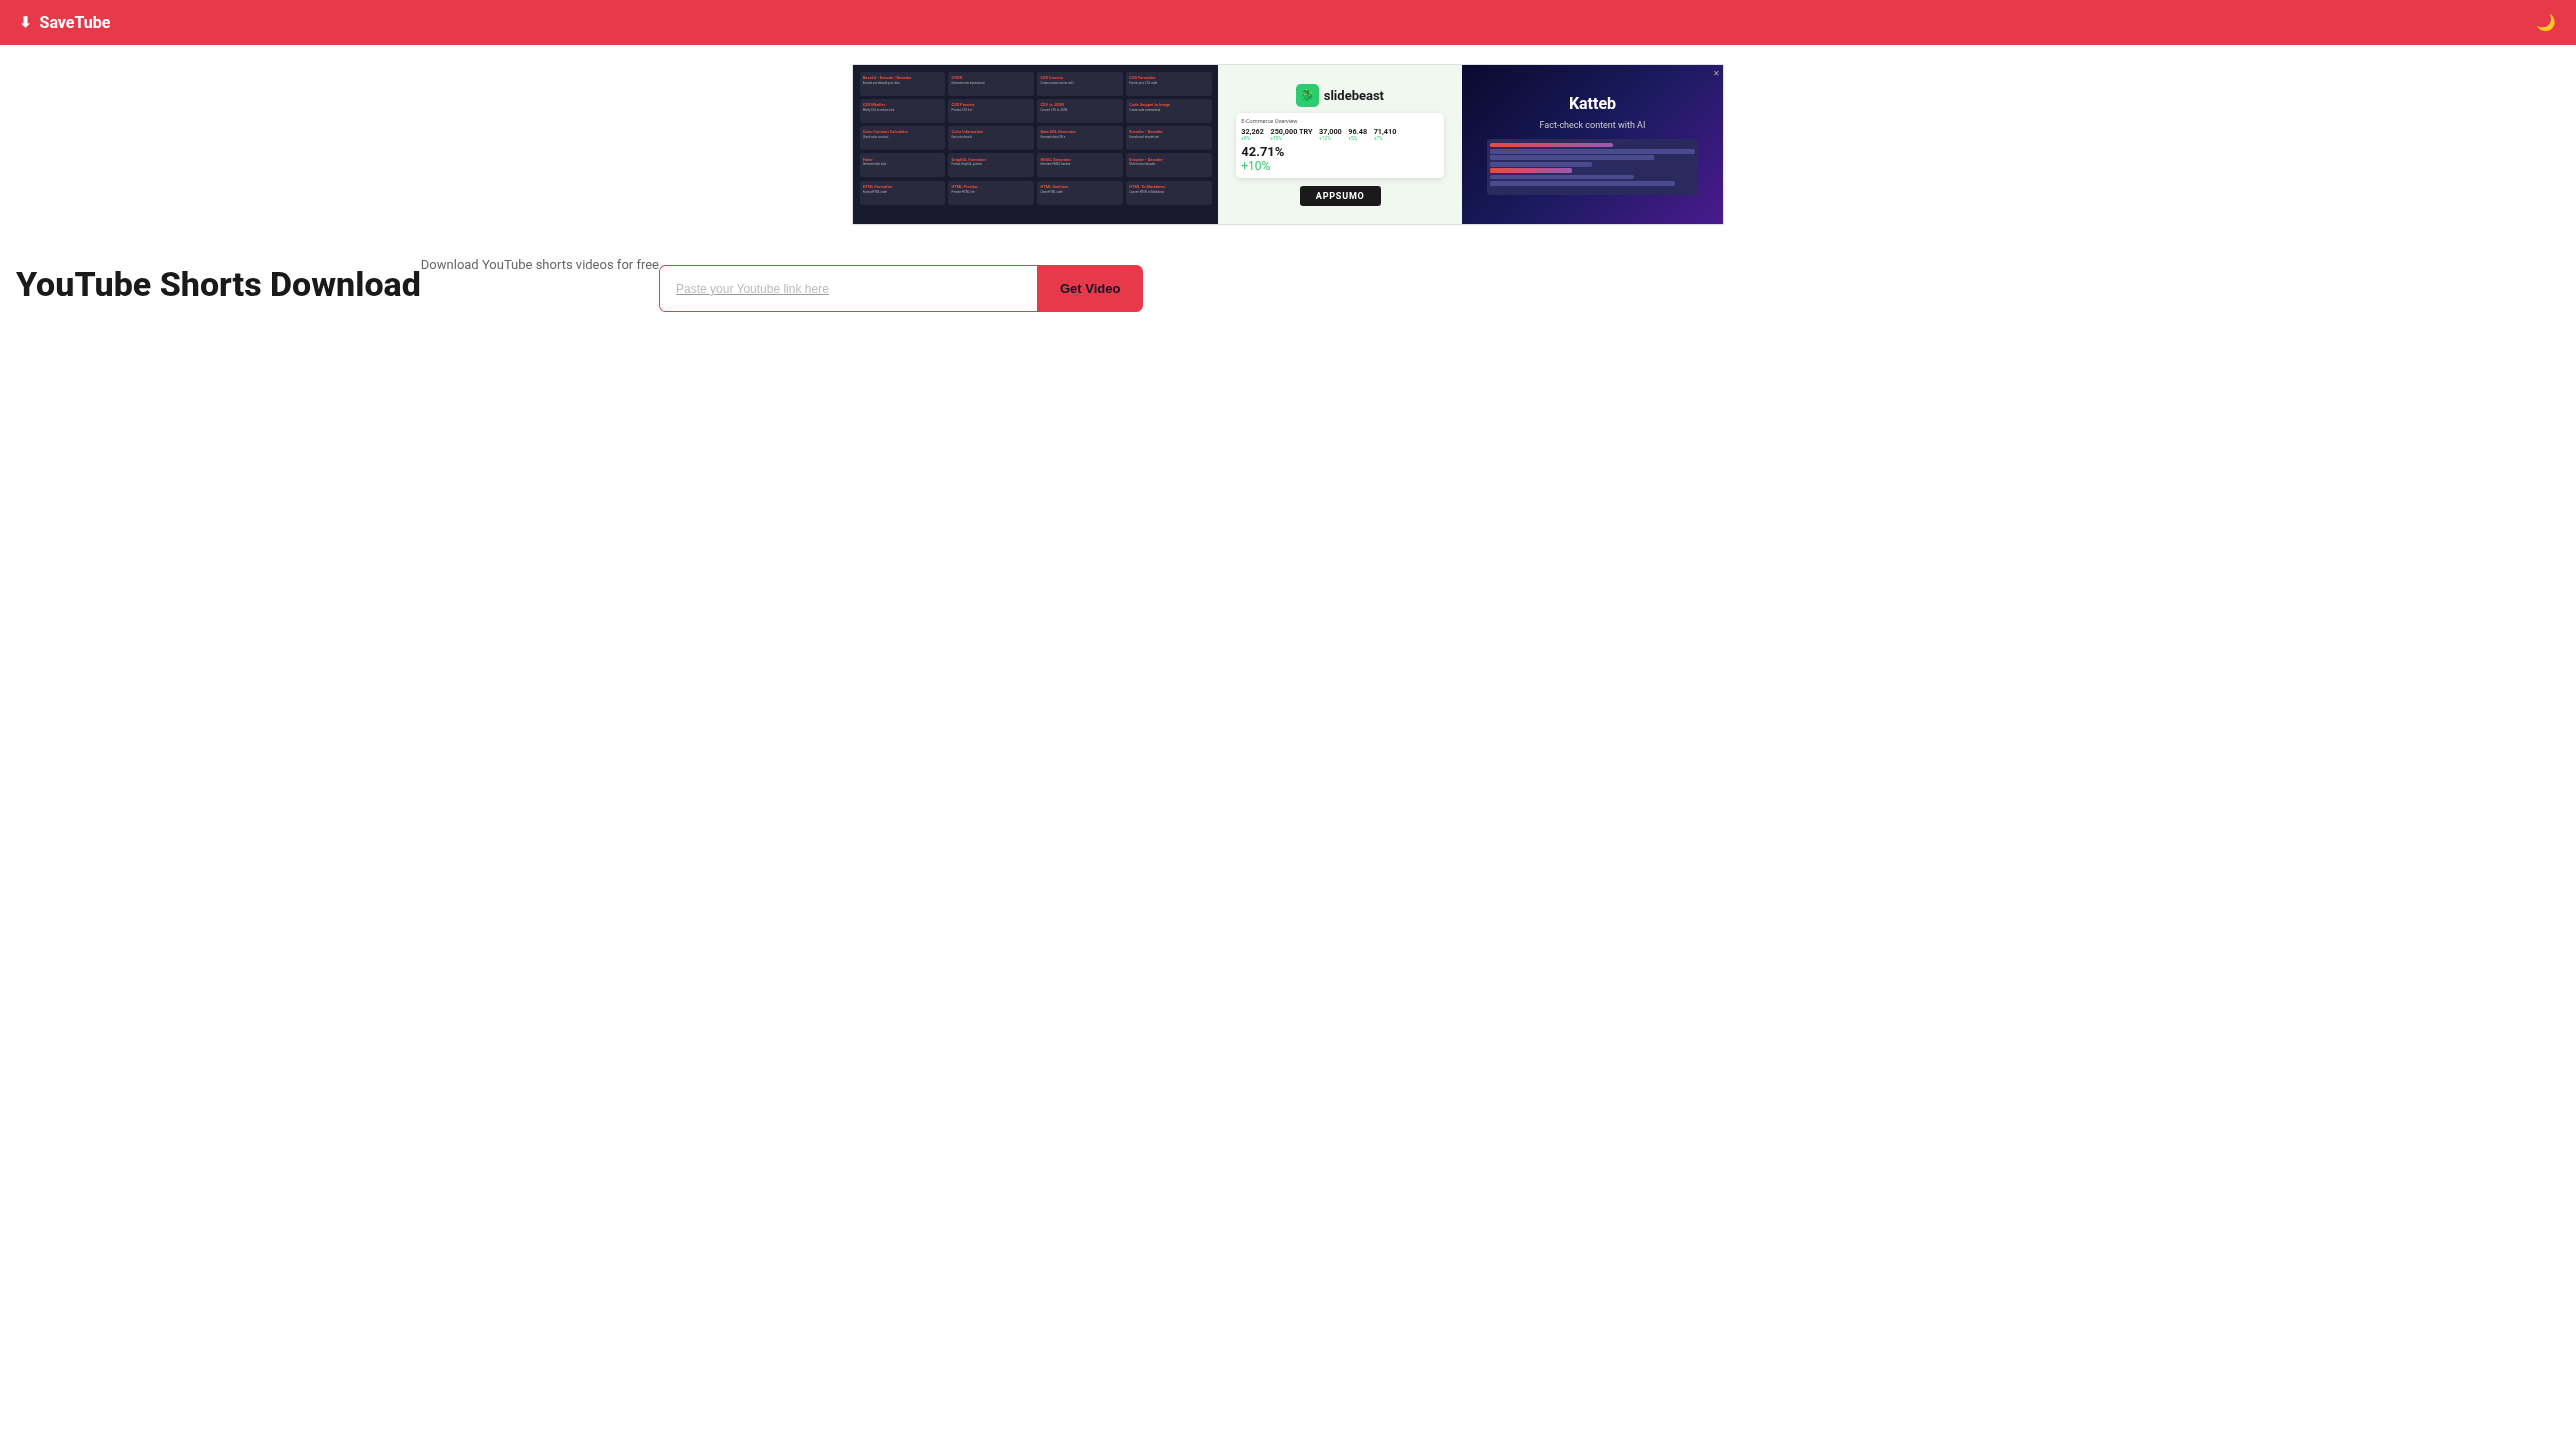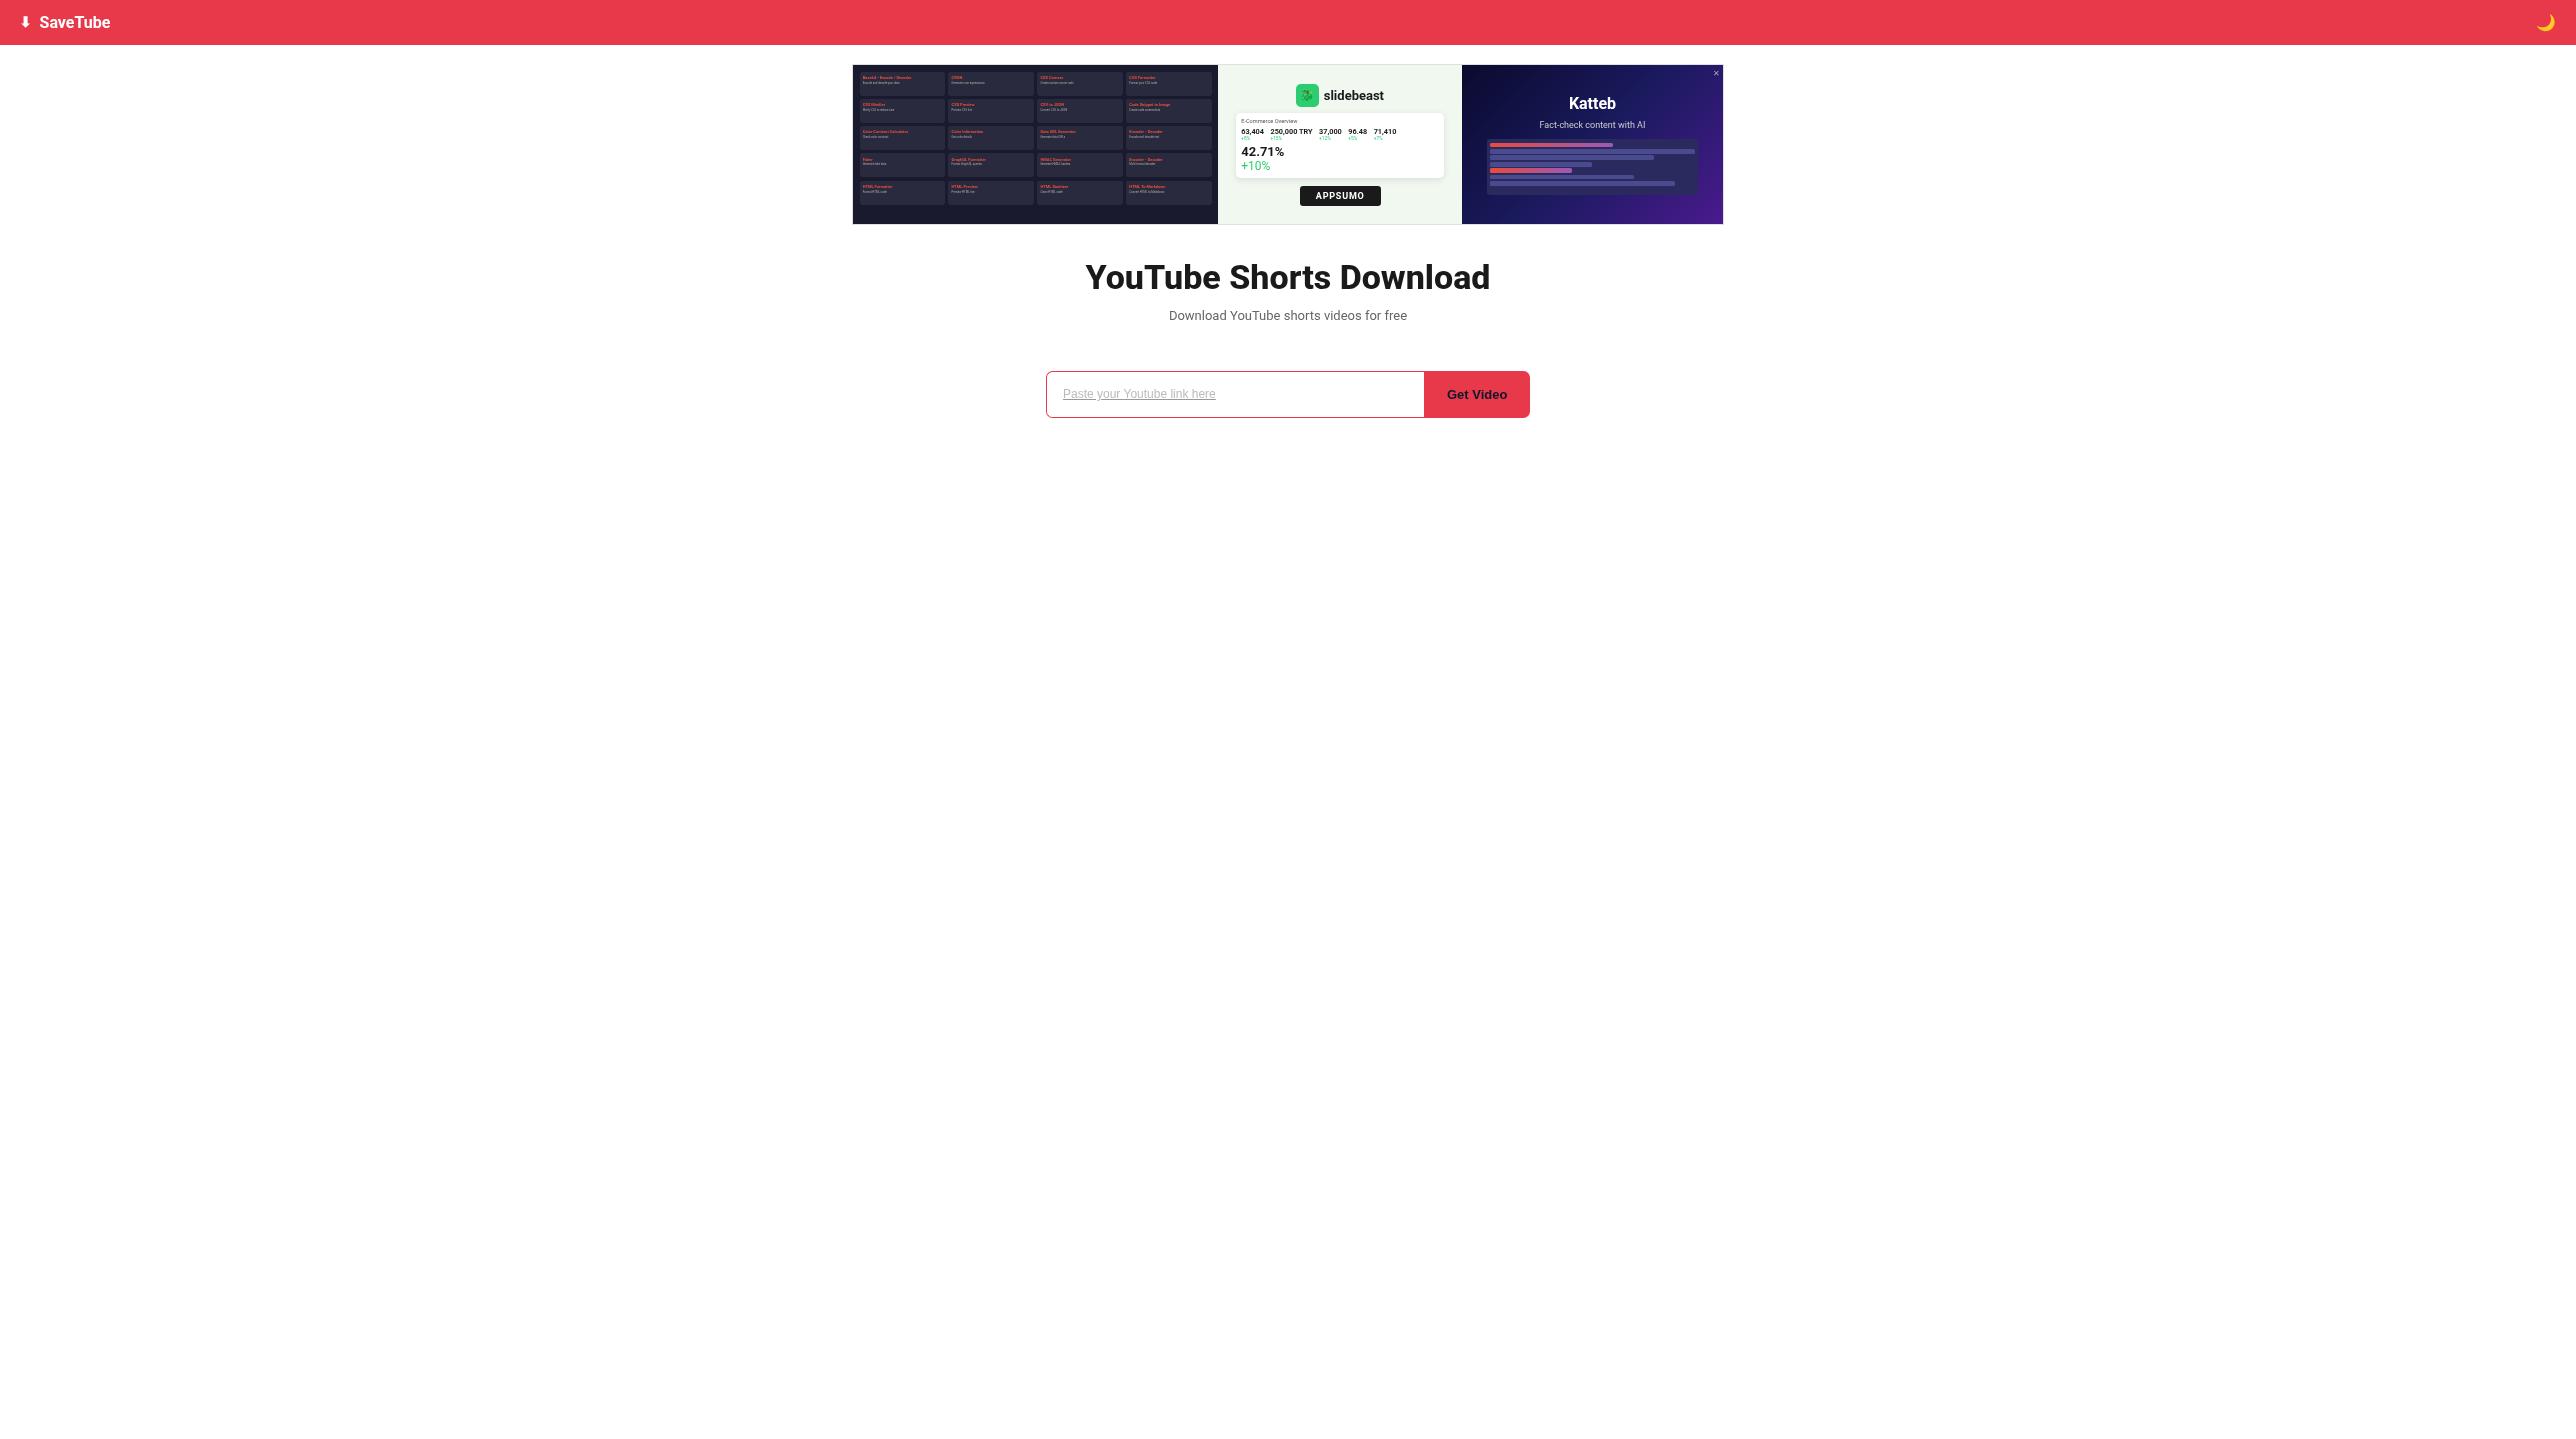--- a/index.html
+++ b/index.html
@@ -247,24 +247,23 @@
       top: 3.2px;
       right: 3.2px;
       color: #aaa;
       font-size: 8px;
       cursor: pointer;
     }
 
     
     .main-content {
       display: flex;
-      flex-direction: column;
+      flex-direction: row;
       align-items: center;
       padding: 32px 16px;
-      justify-content: space-between;
     }
 
     .page-title {
       font-size: 34px;
       font-weight: 800;
       color: #1a1a1a;
       text-align: center;
       margin-bottom: 9.7px;
       line-height: 1.2;
     }
@@ -423,21 +422,21 @@
 
   <div class="ad-panel-middle">
     <div class="ad-panel-middle-logo">
       <div class="ad-logo-icon">🐉</div>
       <span class="ad-logo-text">slidebeast</span>
     </div>
     <div class="ad-chart-area">
       <div class="ad-chart-title">E-Commerce Overview</div>
       <div class="ad-chart-numbers">
         <div class="ad-number-item">
-          <div class="ad-number-val">63,404</div>
+          <div class="ad-number-val">32,262</div>
           <div class="ad-number-change">+8%</div>
         </div>
         <div class="ad-number-item">
           <div class="ad-number-val">250,000 TRY</div>
           <div class="ad-number-change">+15%</div>
         </div>
         <div class="ad-number-item">
           <div class="ad-number-val">37,000</div>
           <div class="ad-number-change">+12%</div>
         </div>

